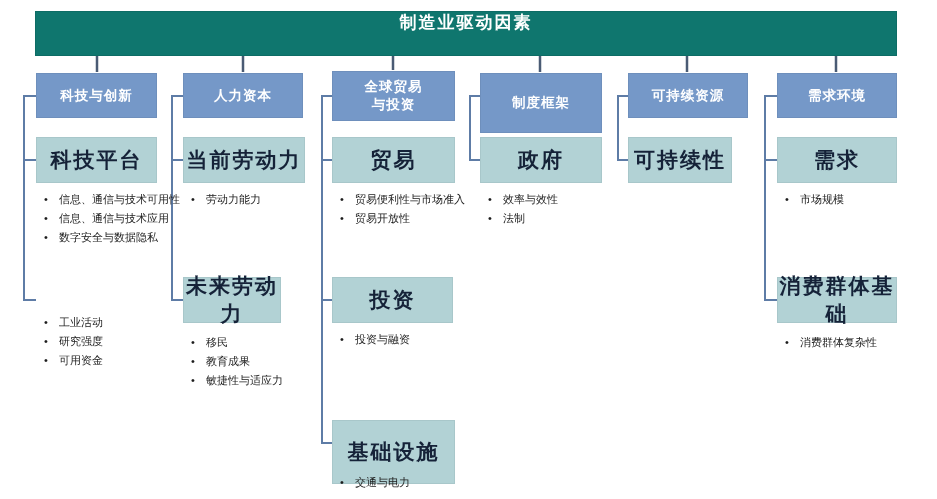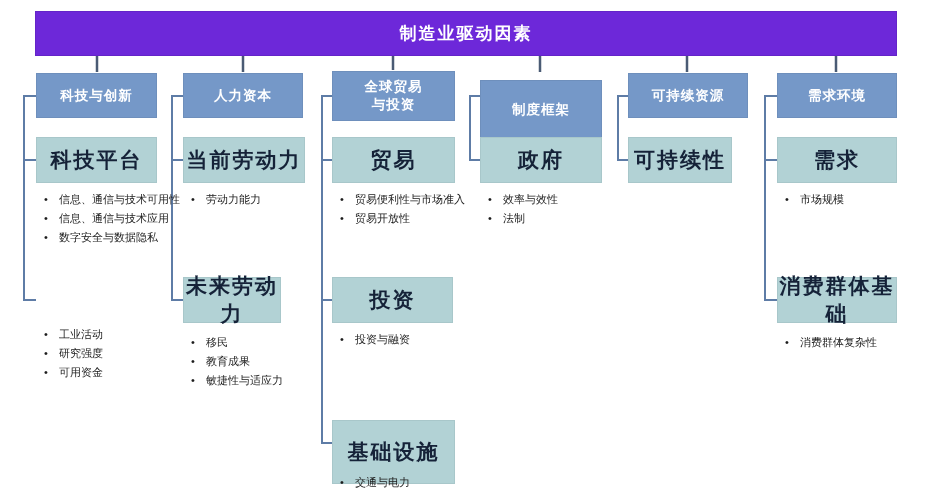--- a/index.html
+++ b/index.html
@@ -9,26 +9,26 @@
     background:#ffffff;
     font-family:"Liberation Sans","DejaVu Sans",sans-serif;
     overflow:hidden;
   }
   svg.lines { position:absolute; left:0; top:0; }
   svg.lines .stub    { stroke:#4a5b74; stroke-width:2.5; fill:none; }
   svg.lines .bracket { stroke:#5e7ca6; stroke-width:2;   fill:none; }
 
   .banner {
     position:absolute;
-    background:#6d28d9;
+    background:#0f766e;
     color:#ffffff;
     font-weight:bold;
     font-size:17px;
     letter-spacing:2px;
-    display:flex; align-items:center; justify-content:center;
+    display:flex; align-items:flex-start; justify-content:center;
     box-shadow:inset 0 0 0 1px rgba(0,0,0,0.08);
   }
   .cat {
     position:absolute;
     background:#7598c8;
     color:#ffffff;
     font-weight:bold;
     font-size:13.5px;
     letter-spacing:1px;
     display:flex; align-items:center; justify-content:center;
@@ -89,39 +89,39 @@
   <div class="cat" style="left:36px;top:73px;width:121px;height:45px">
     <span>科技与创新</span>
   </div>
   <div class="cat" style="left:183px;top:73px;width:120px;height:45px">
     <span>人力资本</span>
   </div>
   <div class="cat" style="left:332px;top:71px;width:123px;height:50px">
     <span>全球贸易
 与投资</span>
   </div>
-  <div class="cat" style="left:480px;top:80px;width:122px;height:60px">
+  <div class="cat" style="left:480px;top:73px;width:122px;height:60px">
     <span>制度框架</span>
   </div>
   <div class="cat" style="left:628px;top:73px;width:120px;height:45px">
     <span>可持续资源</span>
   </div>
   <div class="cat" style="left:777px;top:73px;width:120px;height:45px">
     <span>需求环境</span>
   </div>
 
   <div class="sub" style="left:36px;top:137px;width:121px;height:46px">
     <span>科技平台</span>
   </div>
   <ul class="bullets" style="left:36px;top:190px">
     <li>信息、通信与技术可用性</li>
     <li>信息、通信与技术应用</li>
     <li>数字安全与数据隐私</li>
   </ul>
-  <ul class="bullets" style="left:36px;top:325px">
+  <ul class="bullets" style="left:36px;top:313px">
     <li>工业活动</li>
     <li>研究强度</li>
     <li>可用资金</li>
   </ul>
 
   <div class="sub" style="left:183px;top:137px;width:122px;height:46px">
     <span>当前劳动力</span>
   </div>
   <ul class="bullets" style="left:183px;top:190px">
     <li>劳动力能力</li>

